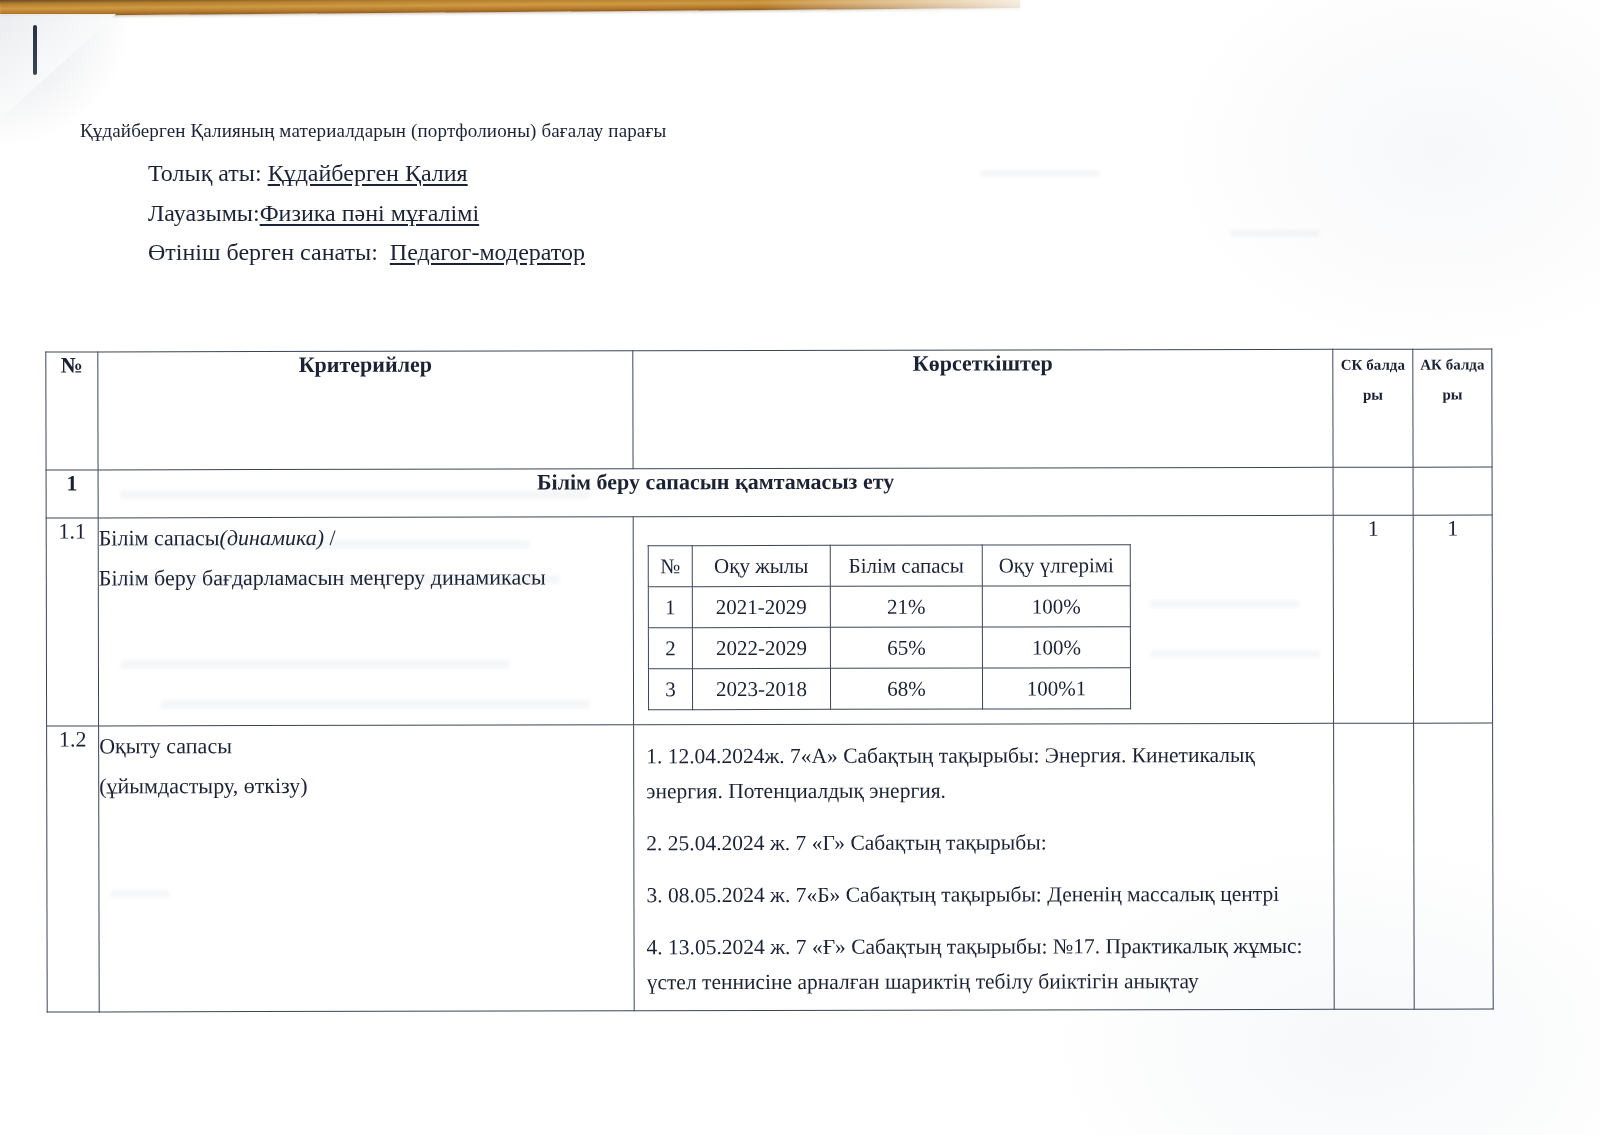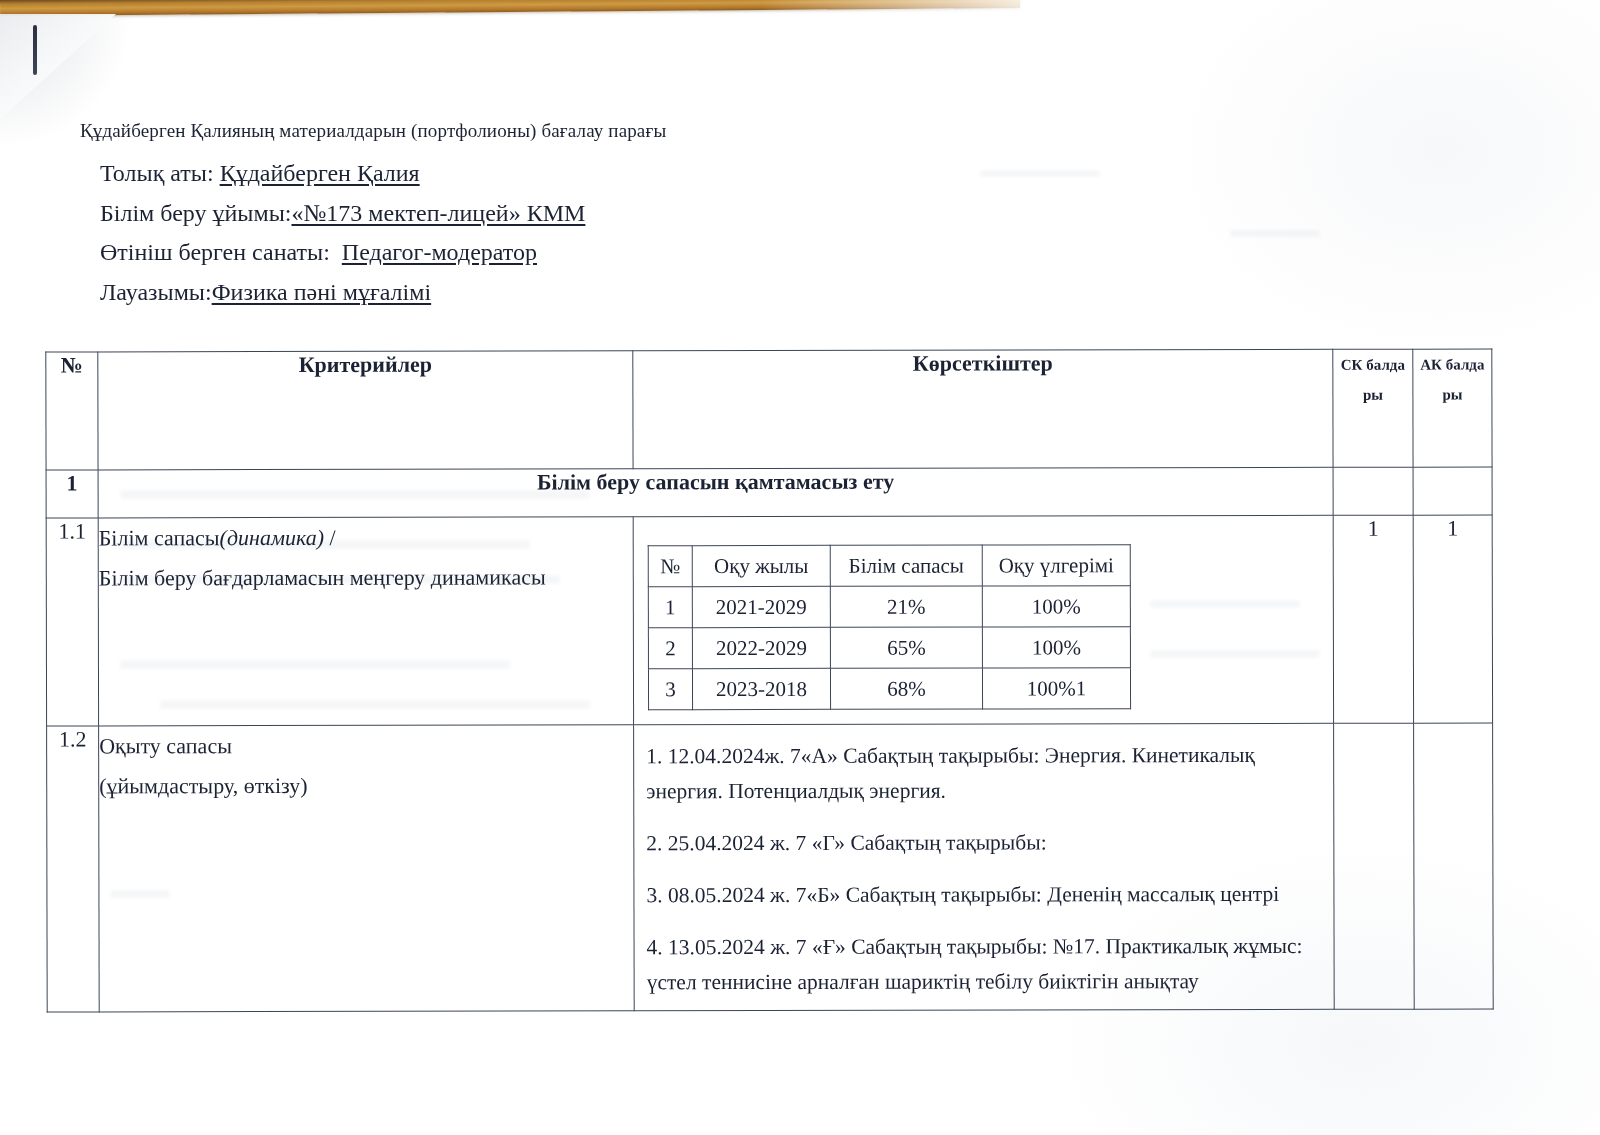--- a/index.html
+++ b/index.html
@@ -102,20 +102,21 @@
   #meta-block {
     position: absolute;
     left: 100px;
     top: 154px;
     width: 900px;
   }
   .meta-line {
     font-size: 24px;
     line-height: 39.5px;
     white-space: nowrap;
+    margin-left: 48px;
   }
   .meta-label { }
   .meta-value { text-decoration: underline; text-underline-offset: 3px; }
 
   
   #main-table {
     position: absolute;
     left: 46px;
     top: 350px;
     width: 1446px;
@@ -236,28 +237,25 @@
 <div id="doc">
 
   <div id="doc-title">Құдайберген Қалияның материалдарын (портфолионы) бағалау парағы</div>
 
   <div id="meta-block">
     <div class="meta-line">
       <span class="meta-label">Толық аты:</span>
       <span class="meta-value">Құдайберген Қалия</span>
     </div>
     <div class="meta-line">
-      <span class="meta-label">Білім беру ұйымы:</span><span class="meta-value">«№173 мектеп-лицей» КММ</span>
+      <span class="meta-label">Лауазымы:</span><span class="meta-value">Физика пәні мұғалімі</span>
     </div>
     <div class="meta-line">
       <span class="meta-label">Өтініш берген санаты:</span>
       &nbsp;<span class="meta-value">Педагог-модератор</span>
-    </div>
-    <div class="meta-line">
-      <span class="meta-label">Лауазымы:</span><span class="meta-value">Физика пәні мұғалімі</span>
     </div>
   </div>
 
   <table id="main-table">
     <colgroup>
       <col class="col-no">
         <col class="col-cri">
         <col class="col-ind">
         <col class="col-sk">
         <col class="col-ak">

